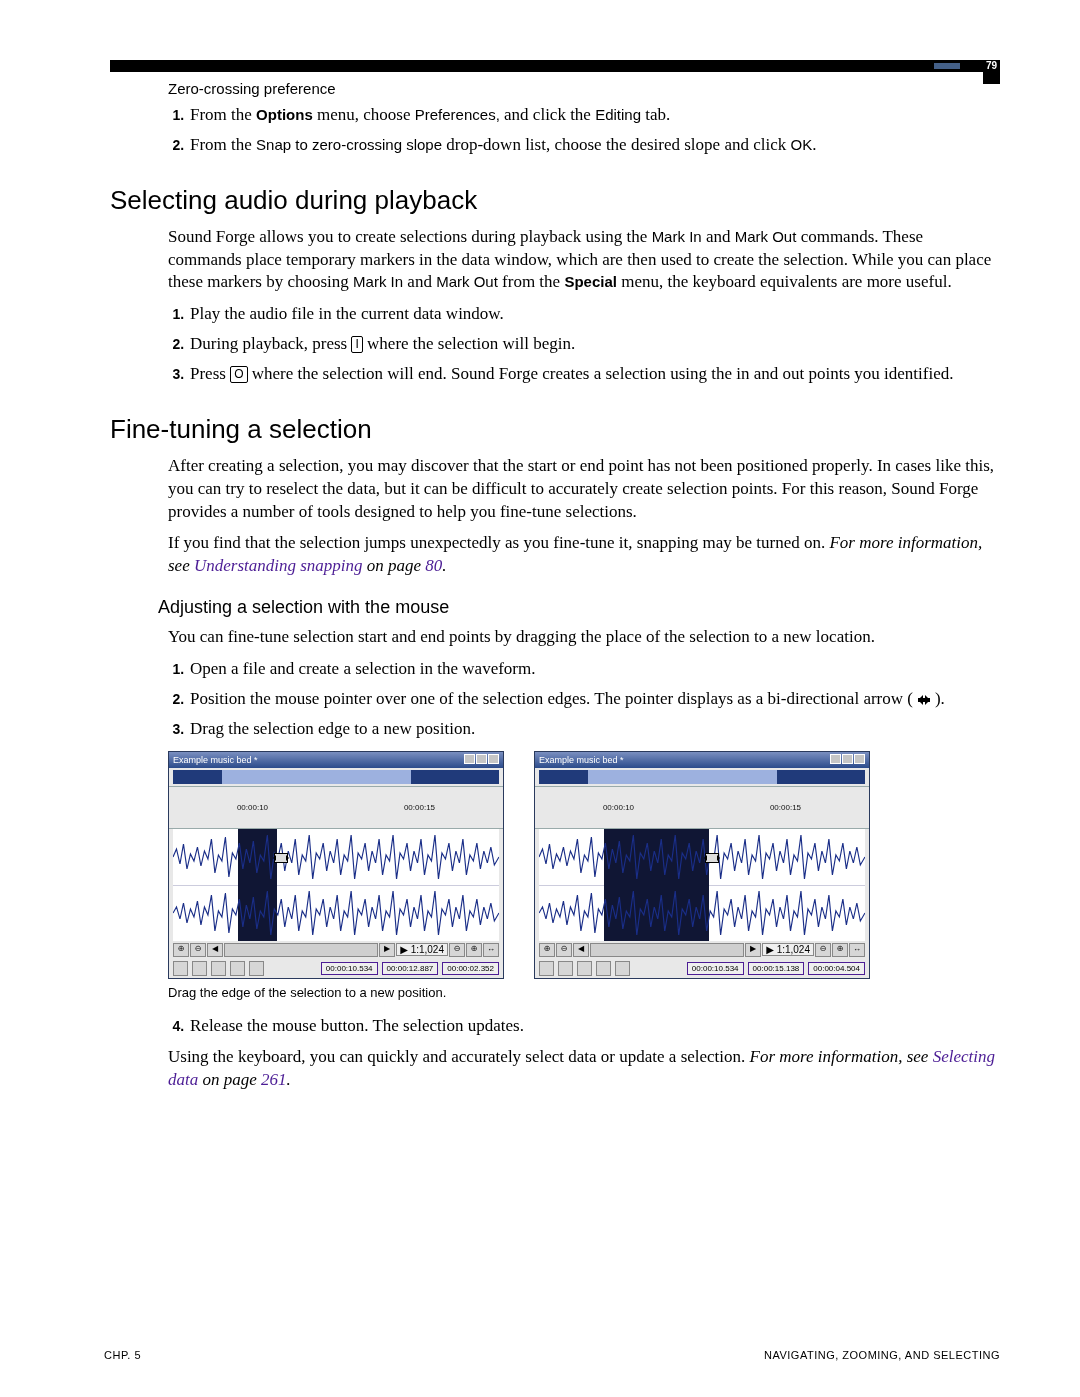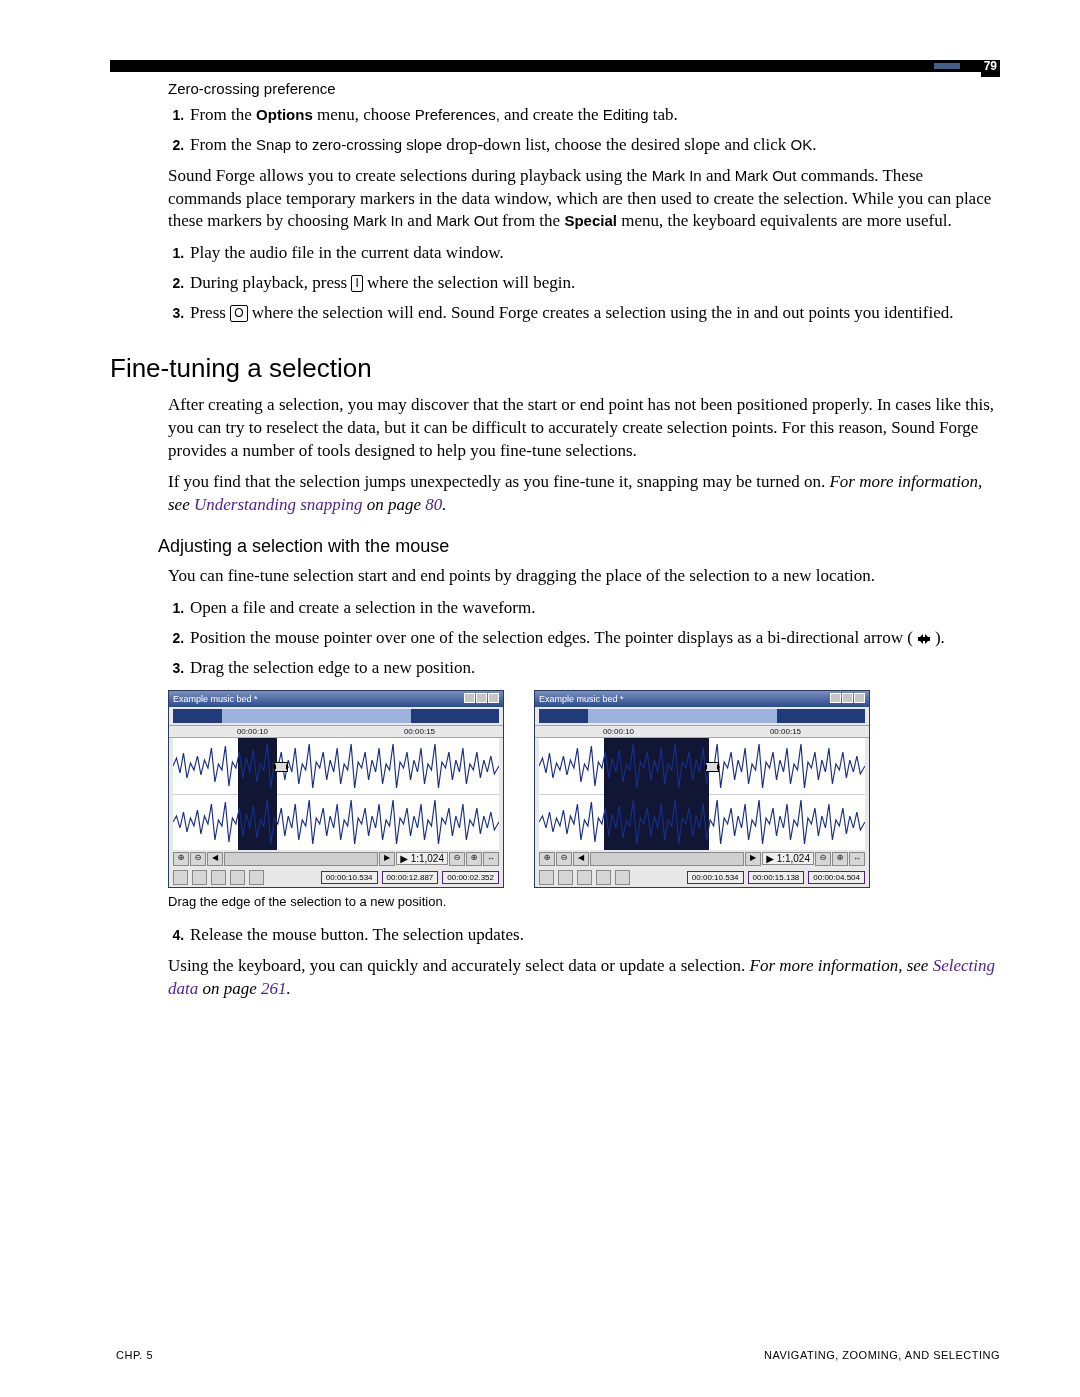--- a/index.html
+++ b/index.html
@@ -29,25 +29,25 @@
     right: 40px;
     top: 3px;
     width: 26px;
     height: 6px;
     background: #446088;
   }
   .page-num-box {
     position: absolute;
     right: 0;
     top: 0;
-    height: 17px;
+    height: 24px;
     background: #000;
     color: #fff;
     font-family: Arial, Helvetica, sans-serif;
-    font-size: 12px;
+    font-size: 10px;
     font-weight: bold;
     padding: 0 3px;
     line-height: 12px;
   }
   .content {
     padding-left: 58px;
     padding-right: 0;
   }
   .sub-head {
     font-family: Arial, Helvetica, sans-serif;
@@ -175,21 +175,21 @@
     position: absolute;
     top: 0; bottom: 0;
     background: #9db1df;
   }
   .ruler {
     display:flex;
     justify-content:space-around;
     color:#111;
     background:#e8e8e8;
     font-size:8px;
-    padding:1px 0;
+    padding:16px 0;
     border-top:1px solid #9aa;
     border-bottom:1px solid #9aa;
   }
   .wave-area {
     background:#fff;
     position:relative;
     height:112px;
     margin:0 4px;
   }
   .wave-row {
@@ -274,21 +274,21 @@
     white-space:nowrap;
   }
   .caption {
     font-family: Arial, Helvetica, sans-serif;
     font-size: 13px;
     margin: 6px 0 14px 0;
   }
   .footer {
     position: absolute;
     bottom: 36px;
-    left: 116px;
+    left: 104px;
     right: 80px;
     display: flex;
     justify-content: space-between;
     font-family: Arial, Helvetica, sans-serif;
     font-size: 11px;
     letter-spacing: 0.5px;
   }
 </style>
 </head>
 <body>
@@ -297,27 +297,28 @@
 
   <div class="top-bar">
     <span class="page-num-box">79</span>
   </div>
 
   <div class="content">
 
     <div class="sub-head">Zero-crossing preference</div>
     <ol class="steps">
       <li>
-        <span>From the </span><span class="bold-ui">Options</span><span> menu, choose </span><span class="ui-font">Preferences,</span><span> and create the </span><span class="ui-font">Editing</span><span> tab.</span>
+        <span>From the </span><span class="bold-ui">Options</span><span> menu, choose </span><span class="ui-font">Preferences,</span><span> and click the </span><span class="ui-font">Editing</span><span> tab.</span>
       </li>
       <li>
         <span>From the </span><span class="ui-font">Snap to zero-crossing slope</span><span> drop-down list, choose the desired slope and click </span><span class="ui-font">OK</span><span>.</span>
       </li>
     </ol>
 
+    <h2 class="section">Selecting audio during playback</h2>
     <p class="body-text">
       <span>Sound Forge allows you to create selections during playback using the </span><span class="ui-font">Mark In</span><span> and </span><span class="ui-font">Mark Out</span><span> commands. These commands place temporary markers in the data window, which are then used to create the selection. While you can place these markers by choosing </span><span class="ui-font">Mark In</span><span> and </span><span class="ui-font">Mark Out</span><span> from the </span><span class="bold-ui">Special</span><span> menu, the keyboard equivalents are more useful.</span>
     </p>
     <ol class="steps">
       <li>Play the audio file in the current data window.</li>
       <li>
         <span>During playback, press </span><span class="keycap">I</span><span> where the selection will begin.</span>
       </li>
       <li>
         <span>Press </span><span class="keycap">O</span><span> where the selection will end. Sound Forge creates a selection using the in and out points you identified.</span>

